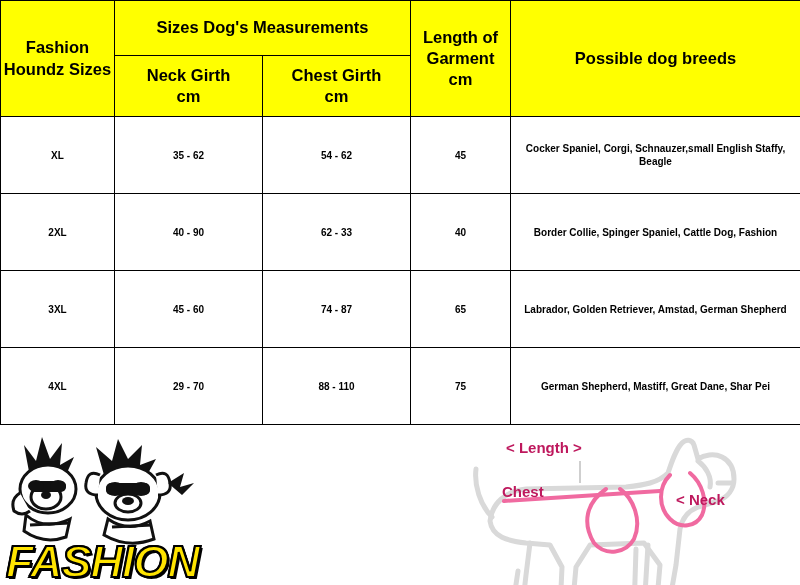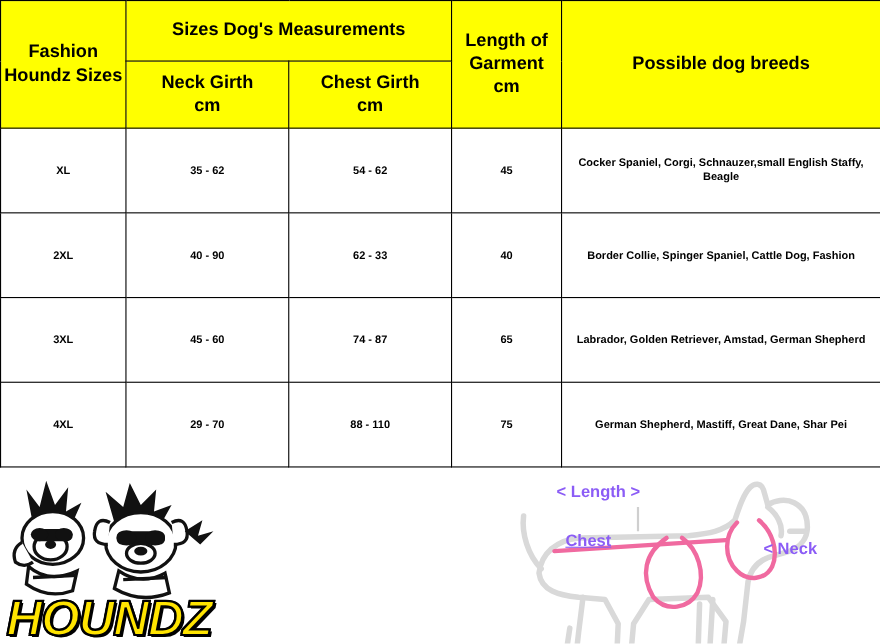--- a/index.html
+++ b/index.html
@@ -109,26 +109,26 @@
     position: absolute;
     left: 430px;
     top: 0;
     width: 370px;
     height: 212px;
   }
   .dog-label {
     position: absolute;
     font-size: 15px;
     font-weight: bold;
-    color: #8b5cf6;
+    color: #be185d;
     white-space: nowrap;
   }
   .lbl-length { left: 76px; top: 14px; }
-  .lbl-chest  { left: 84px; top: 58px; text-decoration: underline; }
-  .lbl-neck   { left: 264px; top: 66px; }
+  .lbl-chest  { left: 72px; top: 58px; }
+  .lbl-neck   { left: 246px; top: 66px; }
 </style>
 </head>
 <body>
 
 <table class="size-table">
   <colgroup>
     <col class="c-size">
       <col class="c-neck">
       <col class="c-chest">
       <col class="c-length">
@@ -215,20 +215,21 @@
         <ellipse cx="128" cy="72" rx="13" ry="9" fill="#fff" stroke="#111" stroke-width="3"></ellipse>
         <ellipse cx="128" cy="70" rx="6" ry="4" fill="#111"></ellipse>
         <path d="M108 88 q20 14 42 2 l4 18 q-26 10 -50 -4 Z" fill="#fff" stroke="#111" stroke-width="3"></path>
         <path d="M112 96 l40 -2" stroke="#111" stroke-width="3" fill="none"></path>
       </g>
 
       <path d="M168 52 l16 -10 l-4 14 l14 -4 l-12 12 Z" fill="#111"></path>
     </svg>
 
     <div class="logo-text">
+      <span class="logo-word">FASHION</span>
       <span class="logo-word">HOUNDZ</span>
     </div>
 
   </div>
 
   <div class="dog-block">
     <svg width="370" height="212" viewBox="0 0 370 212">
 
       <g fill="none" stroke="#d9d9d9" stroke-width="5" stroke-linejoin="round" stroke-linecap="round">
         <path d="M60 96

